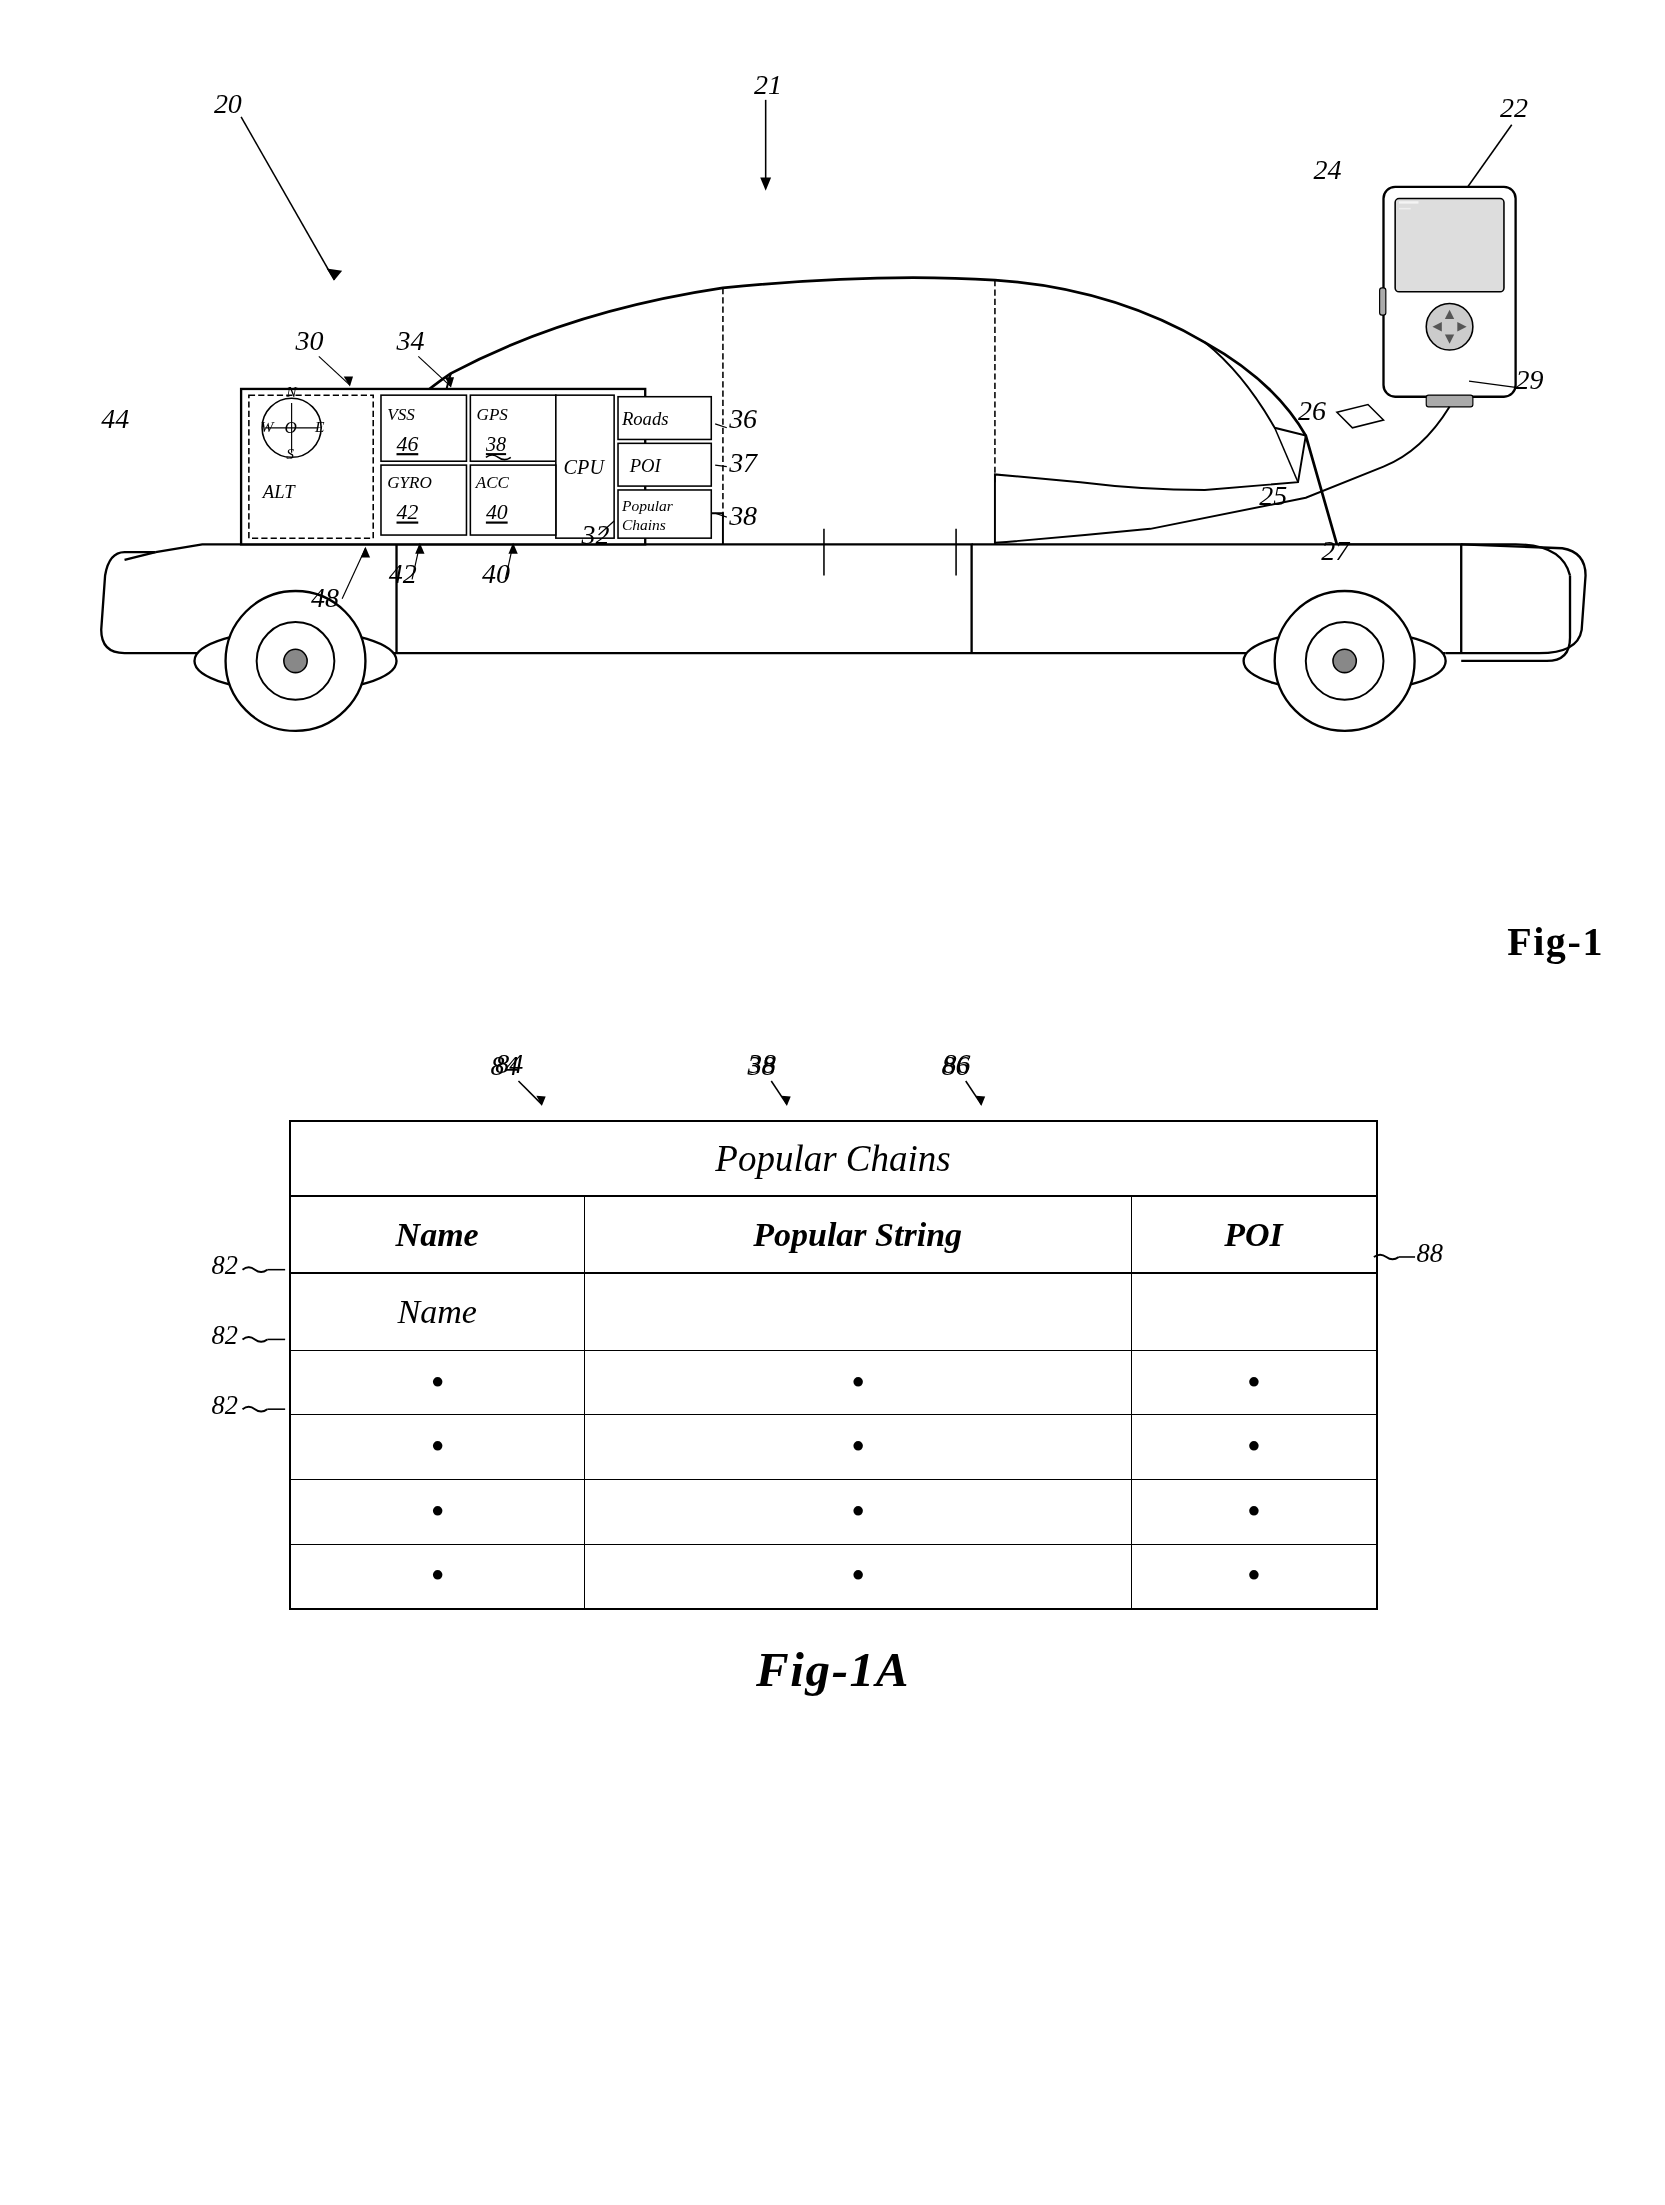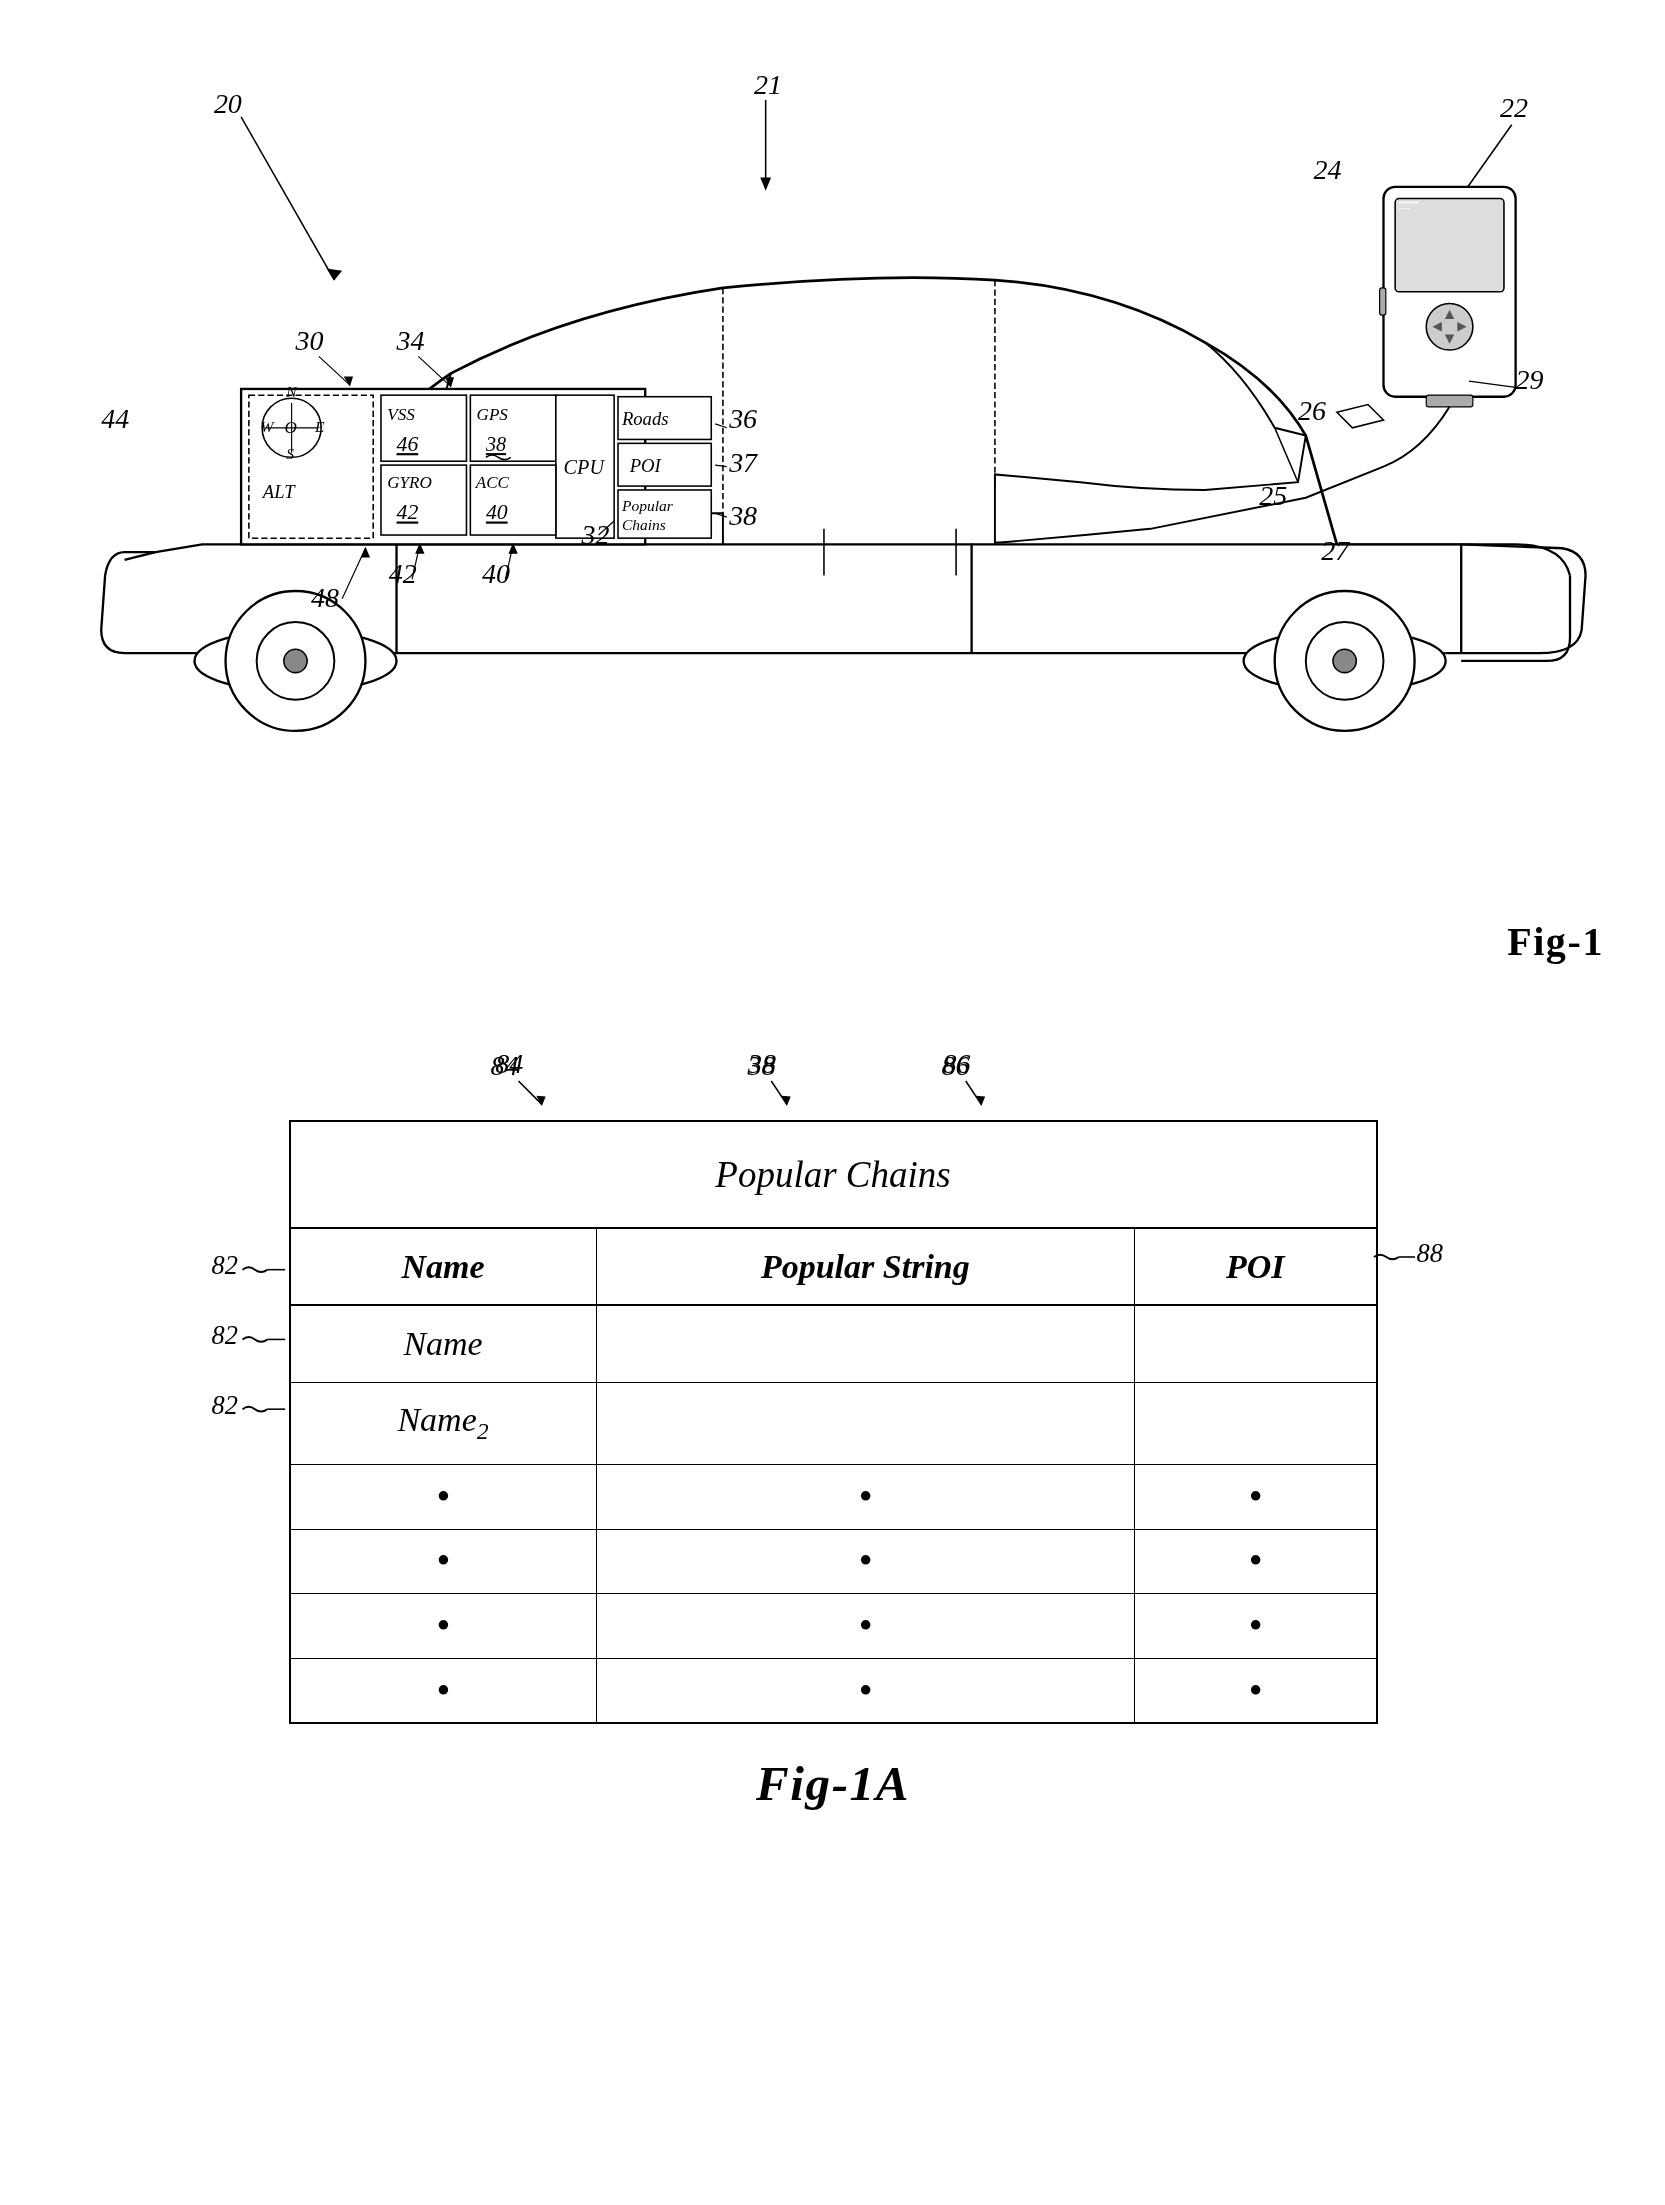--- a/index.html
+++ b/index.html
@@ -84,21 +84,21 @@
 
     .popular-chains-table .header-row th {
       border-bottom: 2.3px solid #000;
       font-weight: bold;
     }
 
     .popular-chains-table .title-row th {
       font-style: italic;
       font-size: 37px;
       border-bottom: 2.3px solid #000;
-      padding: 31px;
+      padding: 15px;
     }
 
     .dot-cell {
       font-size: 40px;
       line-height: 1.2;
       padding: 7.8px 31px !important;
     }
 
     
     sub {
@@ -337,27 +337,20 @@
         </thead>
         <tbody>
           <tr>
             <td>
               <span>Name</span>
             </td>
             <td></td>
             <td></td>
           </tr>
           <tr>
-            <td>
-              <span>Name</span><sub>2</sub>
-            </td>
-            <td></td>
-            <td></td>
-          </tr>
-          <tr>
             <td class="dot-cell">•</td>
             <td class="dot-cell">•</td>
             <td class="dot-cell">•</td>
           </tr>
           <tr>
             <td class="dot-cell">•</td>
             <td class="dot-cell">•</td>
             <td class="dot-cell">•</td>
           </tr>
           <tr>

